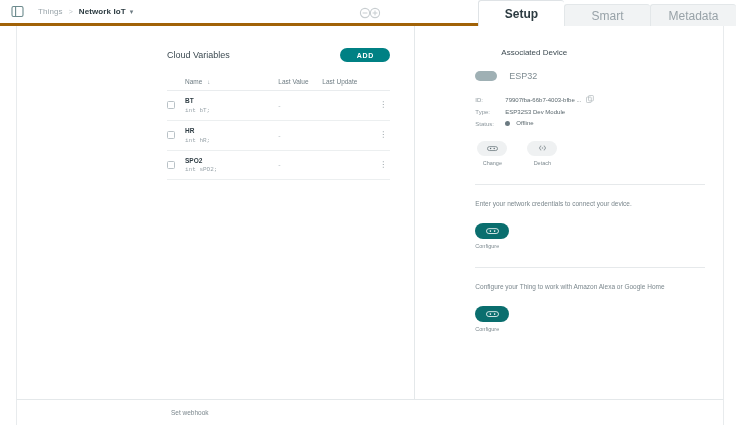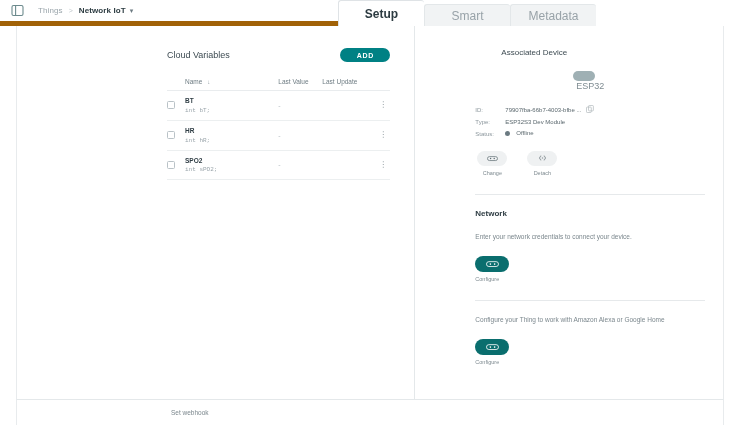--- a/index.html
+++ b/index.html
@@ -7,23 +7,23 @@
     width: 740px; height: 425px;
     font-family: "Liberation Sans", sans-serif;
     background: #ffffff;
     color: #4e5b61;
     overflow: hidden;
   }
 
   
   .topbar {
     position: absolute; top: 0; left: 0;
-    width: 596px; height: 26px;
+    width: 736px; height: 26px;
     background: #ffffff;
-    border-bottom: 5px solid #a16207;
+    border-bottom: 3px solid #a16207;
     display: flex; align-items: center;
   }
   .panel-toggle {
     width: 26px; height: 26px;
     display: flex; align-items: center; justify-content: center;
     margin-left: 4px;
     cursor: pointer;
   }
   .panel-toggle svg { display: block; }
 
@@ -141,21 +141,21 @@
 
   
   .right-col {
     width: 285px;
     padding: 22px 18px 0 12px;
     font-size: 7px;
   }
   .sec-title { font-size: 8px; color: #2f3d44; font-weight: bold; margin-bottom: 14px; }
   .sec-title.nb { font-weight: normal; color: #3d4b52; margin-left: 26px; }
 
-  .device-head { display: flex; align-items: center; margin-bottom: 14px; flex-direction: column; }
+  .device-head { display: flex; align-items: center; margin-bottom: 14px; }
   .chip-icon {
     width: 22px; height: 10px;
     background: #9fb0b4;
     border-radius: 5px;
     margin-right: 12px;
   }
   .device-name { font-size: 9px; color: #7f8c92; }
 
   .kv { display: flex; margin-bottom: 5px; font-size: 6px; align-items: baseline; }
   .kv-key { width: 30px; color: #8c979d; }
@@ -365,21 +365,20 @@
             <path d="M8.6 2 C11.2 2 11.2 7 8.6 7" fill="none" stroke="#5f6d73" stroke-width="1"></path>
             <line x1="6.2" y1="4.5" x2="7.8" y2="4.5" stroke="#5f6d73" stroke-width="1"></line>
           </svg>
         </div>
         <div class="rb-label">Detach</div>
       </div>
     </div>
 
     <hr class="hr">
 
-    <div class="sec-title">Network</div>
     <div class="sec-desc">Enter your network credentials to connect your device.</div>
     <div class="cfg-wrap">
       <button class="cfg-btn">
         <svg width="13" height="8" viewBox="0 0 16 9">
           <rect x="0.6" y="1.6" width="14.8" height="6" rx="3" fill="none" stroke="#ffffff" stroke-width="1"></rect>
           <circle cx="5.4" cy="4.6" r="1" fill="#ffffff"></circle>
           <circle cx="10.6" cy="4.6" r="1" fill="#ffffff"></circle>
         </svg>
       </button>
       <div class="cfg-label">Configure</div>

